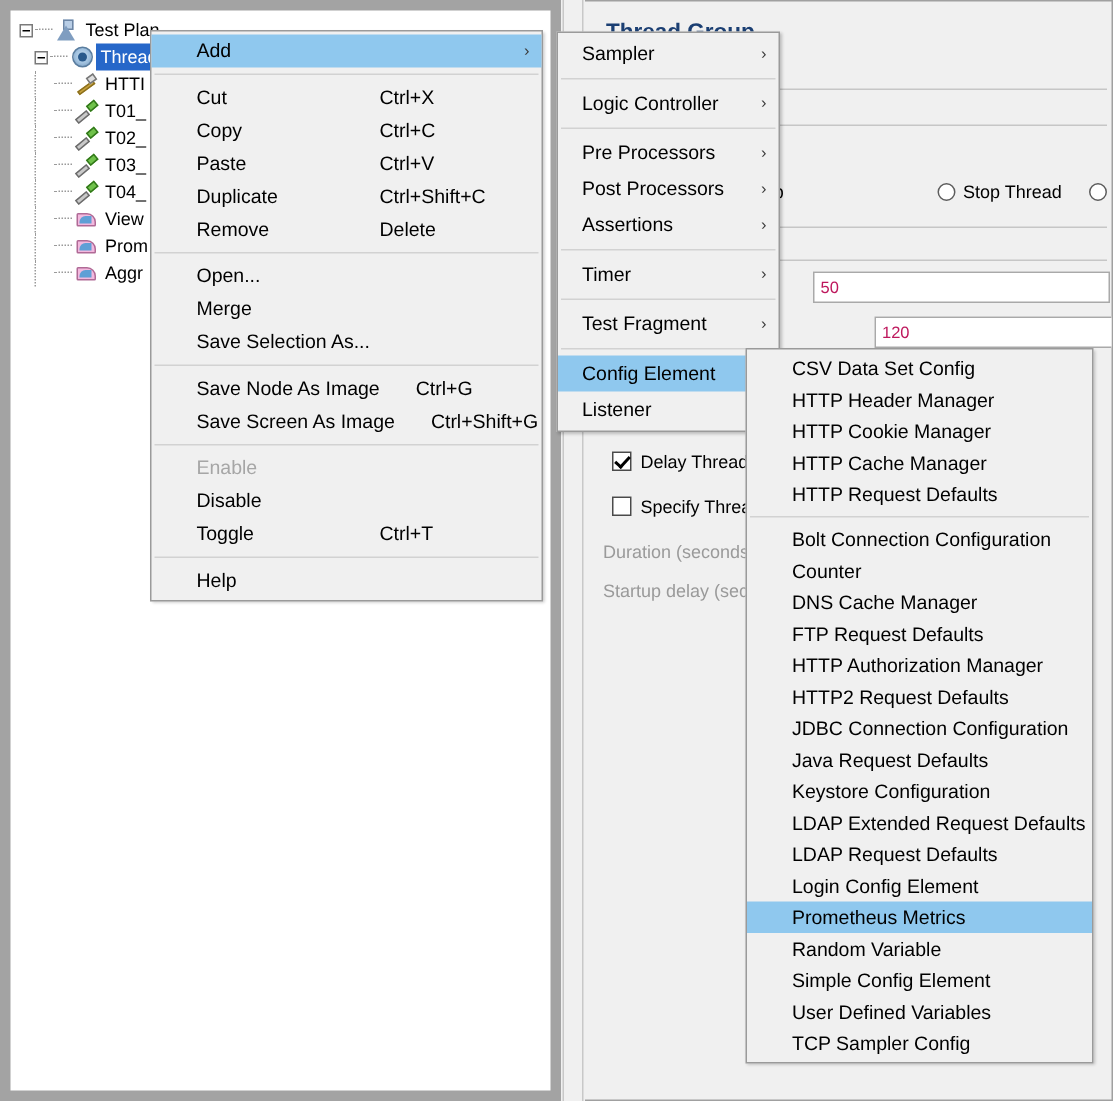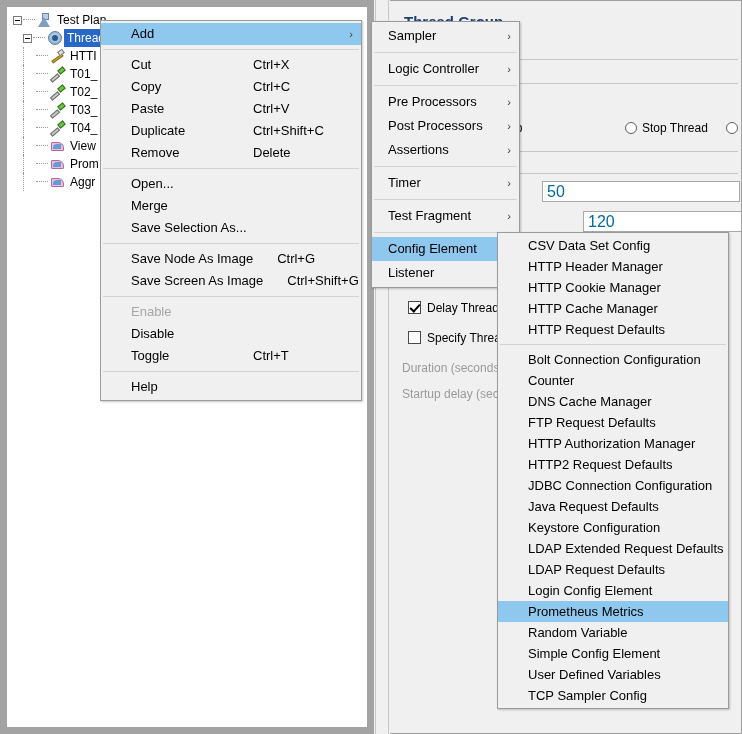--- a/index.html
+++ b/index.html
@@ -167,21 +167,21 @@
   
   .tg-title {
     position:absolute; left:14px; top:12px;
     font-size:15px; font-weight:bold; color:#1b3f73;
     white-space:nowrap;
   }
   .tg-row { position:absolute; font-size:12px; color:#000; white-space:nowrap; }
   .tg-input {
     position:absolute; background:#ffffff;
     border:1px solid #a9a9a9; box-sizing:border-box;
-    font-size:16px; color:#0369a1;
+    font-size:11px; color:#be185d;
     padding:1px 4px; line-height:18px; height:21px;
   }
   .tg-sep {
     position:absolute; height:1px; background:#c6c6c6;
   }
   .radio {
     display:inline-block; width:12px; height:12px;
     border:1.5px solid #5d5d5d; border-radius:50%;
     background:#fff; vertical-align:-2px; margin-right:5px;
     box-sizing:border-box;

